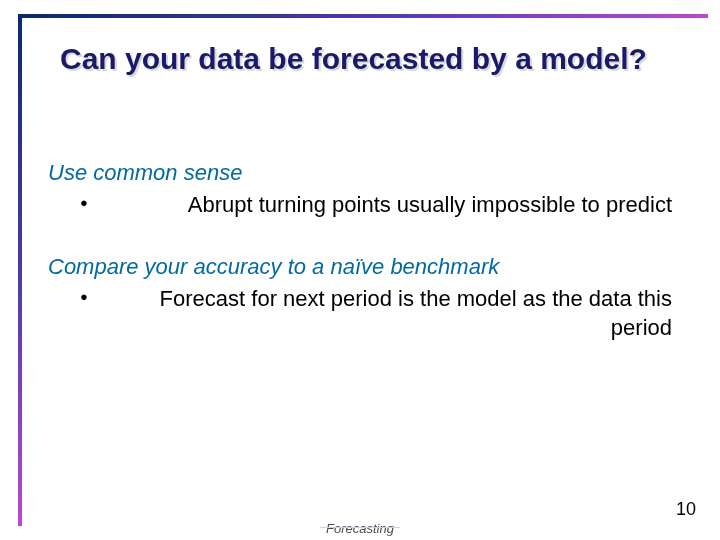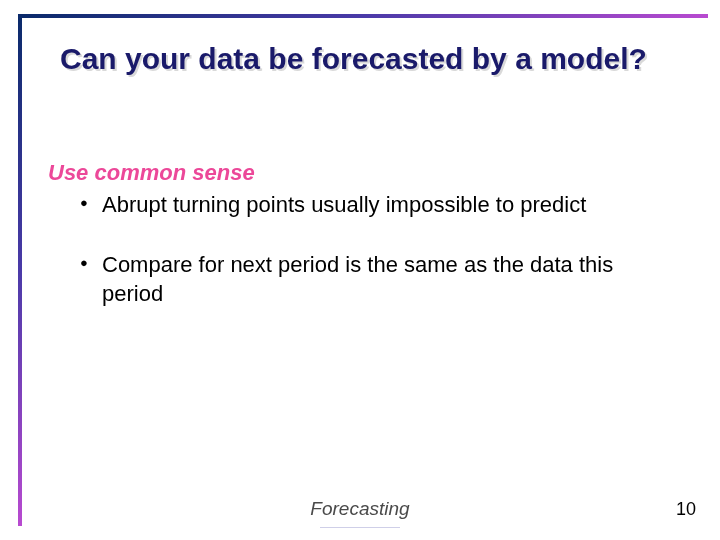--- a/index.html
+++ b/index.html
@@ -50,53 +50,54 @@
     line-height: 1.25;
   }
   .content {
     position: absolute;
     top: 160px;
     left: 48px;
     right: 48px;
   }
   .section-head {
     font-size: 22px;
-    font-weight: bold;
+    font-weight: normal;
     font-style: italic;
-    color: #ec4899;
+    color: #0369a1;
     margin-bottom: 4px;
   }
   .bullet-list {
     list-style: none;
     margin-left: 32px;
     margin-bottom: 30px;
   }
   .bullet-list li {
     position: relative;
     font-size: 22px;
     color: #000;
     line-height: 1.35;
     padding-left: 22px;
+    text-align: right;
   }
   .bullet-list li::before {
     content: "●";
     position: absolute;
     left: 0;
     top: 4px;
     font-size: 13px;
     color: #000;
   }
   .section2 { margin-top: 34px; }
   .footer-label {
     position: absolute;
-    bottom: 20px;
+    bottom: 4px;
     left: 0;
     width: 100%;
     text-align: center;
-    font-size: 19px;
+    font-size: 13px;
     font-style: italic;
     color: #4a4a4a;
   }
   .footer-underline {
     position: absolute;
     bottom: 12px;
     left: 50%;
     transform: translateX(-50%);
     width: 80px;
     height: 1px;
@@ -120,20 +121,21 @@
   <div class="title-shadow">Can your data be forecasted by a model?</div>
   <div class="title">Can your data be forecasted by a model?</div>
 </div>
 
 <div class="content">
   <div class="section-head">Use common sense</div>
   <ul class="bullet-list">
     <li>Abrupt turning points usually impossible to predict</li>
   </ul>
 
+  <div class="section-head section2">Compare your accuracy to a naïve benchmark</div>
   <ul class="bullet-list">
-    <li>Compare for next period is the same as the data this period</li>
+    <li>Forecast for next period is the model as the data this period</li>
   </ul>
 </div>
 
 <div class="footer-label">Forecasting</div>
 <div class="footer-underline"></div>
 <div class="page-num">10</div>
 
 </body></html>

